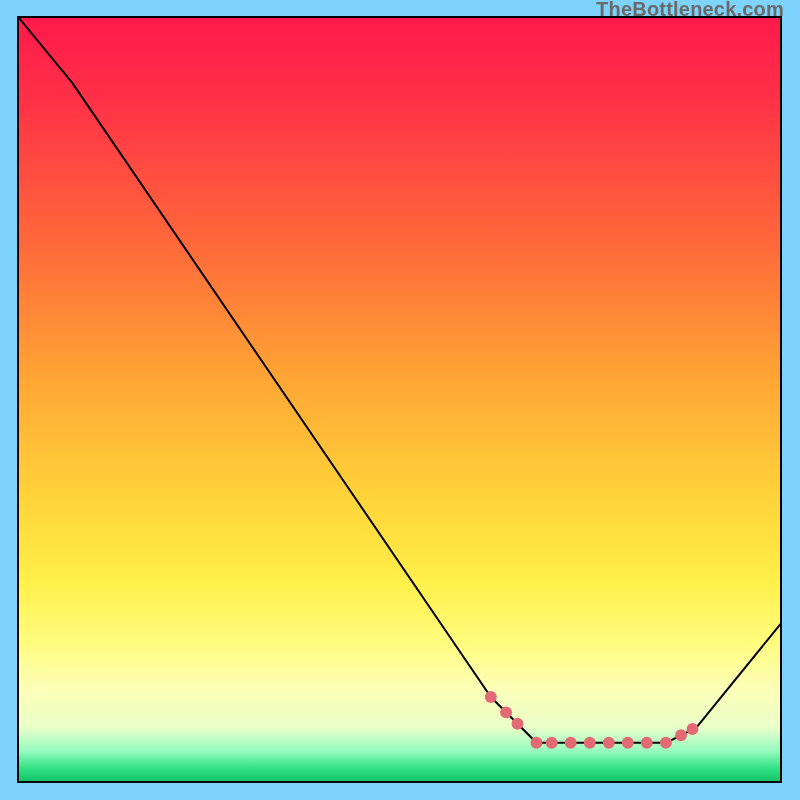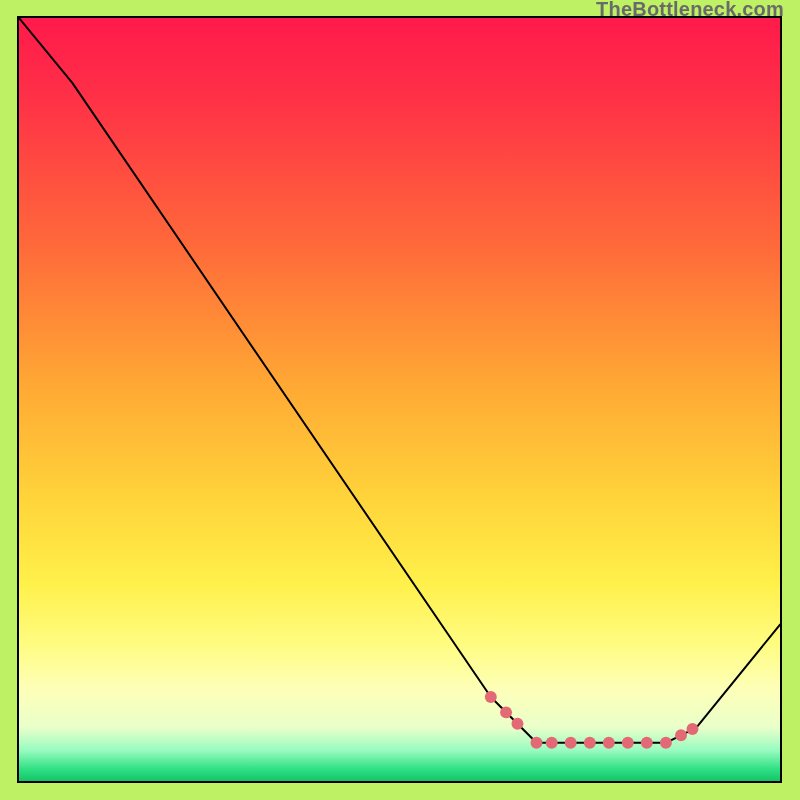--- a/index.html
+++ b/index.html
@@ -1,21 +1,21 @@
 <!DOCTYPE html>
 <html><head>
 <meta charset="utf-8">
 <style>
   * { margin: 0; padding: 0; box-sizing: border-box; }
   html, body { width: 800px; height: 800px; background: #000; overflow: hidden; }
   .stage {
     position: relative;
     width: 800px;
     height: 800px;
-    background: #bef264;
+    background: #7dd3fc;
   }
   .plot-frame {
     position: absolute;
     left: 17px;
     top: 16px;
     width: 765px;
     height: 767px;
     border: 2px solid #000;
     overflow: hidden;
   }

